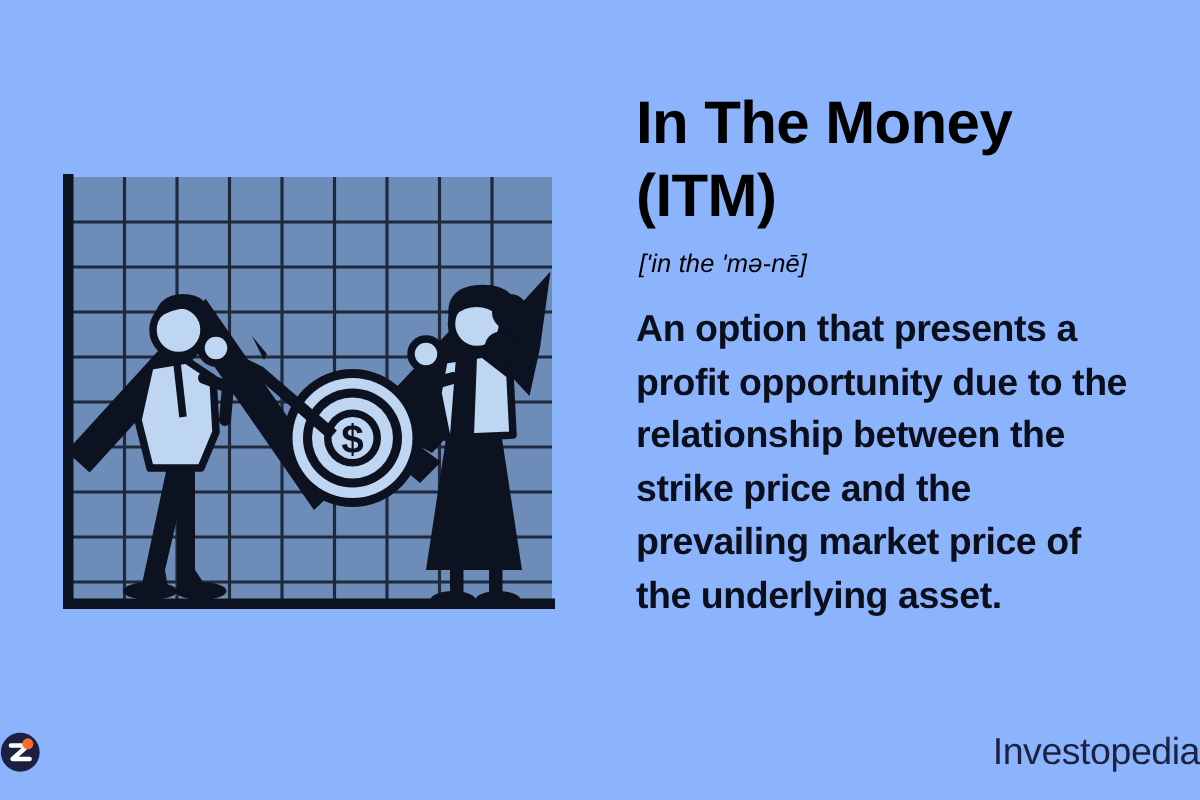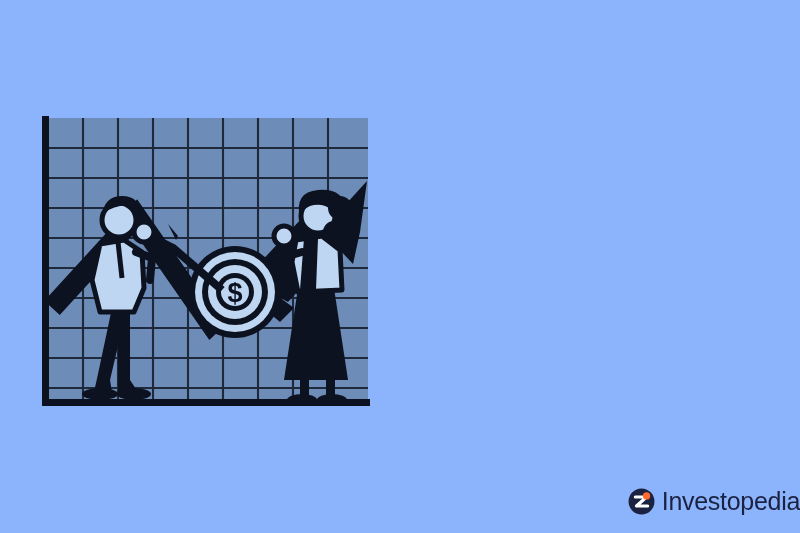--- a/index.html
+++ b/index.html
@@ -72,21 +72,21 @@
   }
 
   
   #footer-logo {
     position: absolute;
     left: 0;
     top: 488px;
     width: 800px;
     display: flex;
     align-items: center;
-    justify-content: flex-end;
+    justify-content: space-between;
     gap: 7px;
   }
   #logo-mark {
     width: 27px;
     height: 27px;
     display: block;
   }
   #logo-wordmark {
     font-family: "Liberation Sans", sans-serif;
     font-size: 25px;
@@ -204,20 +204,25 @@
         <circle cx="308" cy="120" r="11" fill="#0d1220"></circle>
 
         <circle cx="258" cy="124" r="10" fill="#bed6f2" stroke="#0d1220" stroke-width="5"></circle>
       </g>
 
       <rect x="16" y="4" width="7" height="290" fill="#0d1220"></rect>
       <rect x="16" y="287" width="328" height="7" fill="#0d1220"></rect>
     </svg>
   </div>
 
+  <div id="text-col">
+    <h1 id="term-title">In The Money (ITM)</h1>
+    <div id="pronunciation">['in the 'mə-nē]</div>
+    <p id="definition">An option that presents a profit opportunity due to the relationship between the strike price and the prevailing market price of the underlying asset.</p>
+  </div>
 
   <div id="footer-logo">
     <svg id="logo-mark" viewBox="0 0 48 48" xmlns="http://www.w3.org/2000/svg">
       <circle cx="24" cy="24" r="23" fill="#1b2141"></circle>
       <path d="M13 16 L33 16 L15 32 L35 32" fill="none" stroke="#ffffff" stroke-width="5.5" stroke-linecap="round" stroke-linejoin="round"></path>
       <circle cx="33" cy="14" r="6.5" fill="#ff6b2c"></circle>
     </svg>
     <span id="logo-wordmark">Investopedia</span>
   </div>
 

